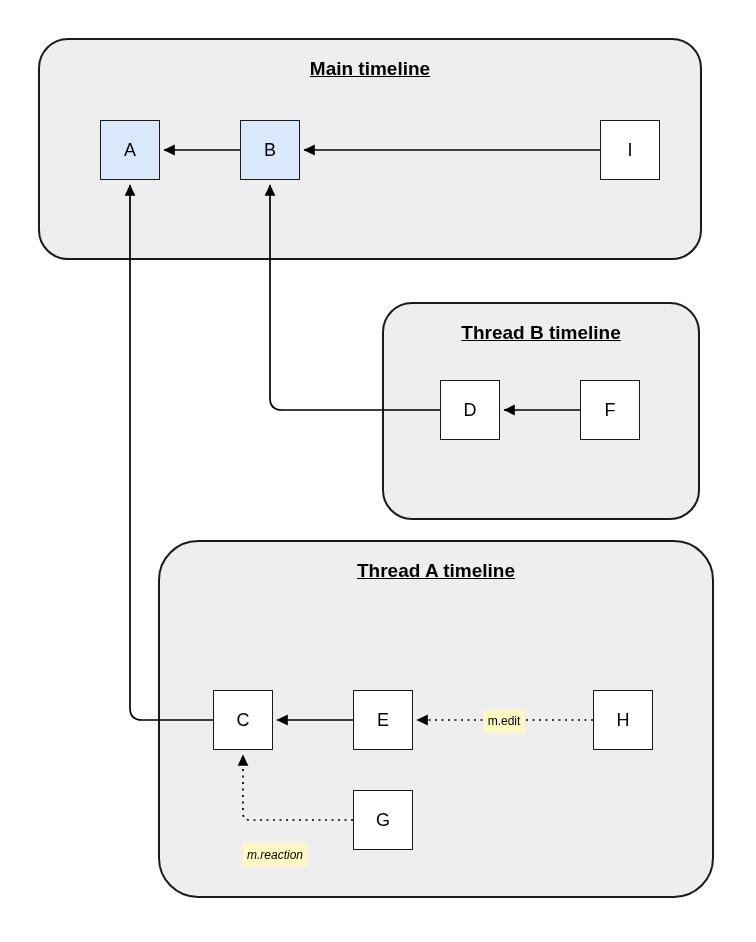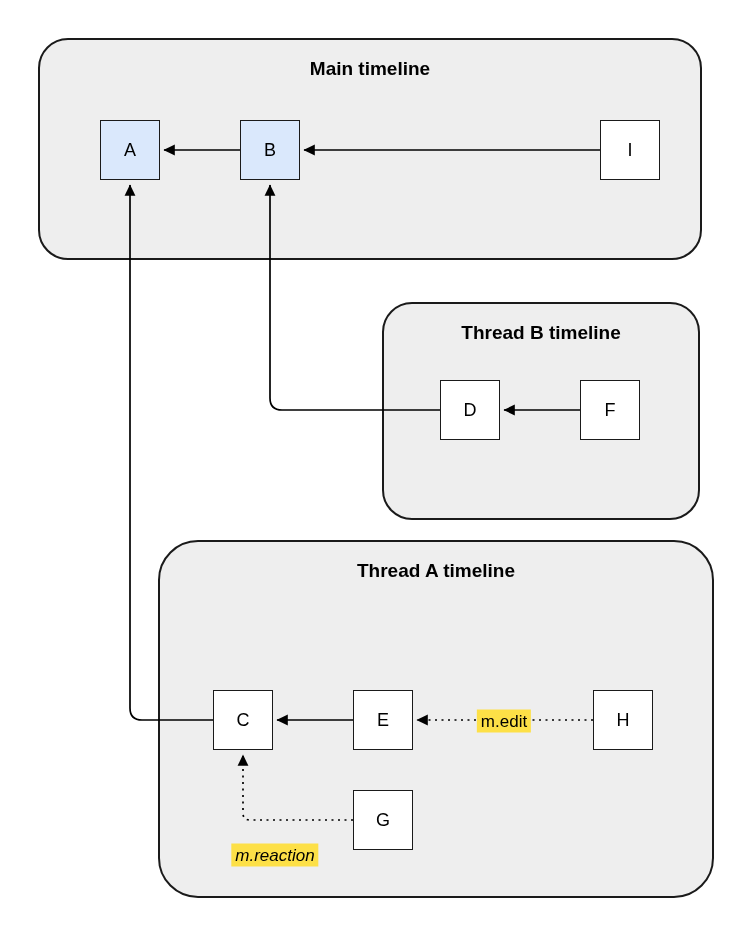--- a/index.html
+++ b/index.html
@@ -23,20 +23,21 @@
   #container-thread-b { left: 382px; top: 302px; width: 318px; height: 218px; border-radius: 30px; }
   #container-thread-a { left: 158px; top: 540px; width: 556px; height: 358px; border-radius: 40px; }
   .tl-title {
     position: absolute;
     left: 0; right: 0;
     top: 18px;
     text-align: center;
     font-weight: bold;
     font-size: 19px;
     line-height: 22px;
+    text-decoration: underline;
   }
   svg.edge-layer {
     position: absolute;
     left: 0; top: 0;
     z-index: 2;
     pointer-events: none;
   }
   .node {
     position: absolute;
     width: 60px;
@@ -56,22 +57,22 @@
   #node-i { left: 600px; top: 120px; }
   #node-d { left: 440px; top: 380px; }
   #node-f { left: 580px; top: 380px; }
   #node-c { left: 213px; top: 690px; }
   #node-e { left: 353px; top: 690px; }
   #node-h { left: 593px; top: 690px; }
   #node-g { left: 353px; top: 790px; }
   .edge-label {
     position: absolute;
     transform: translate(-50%, -50%);
-    background: #fde047;
-    font-size: 17px;
+    background: #fef9c3;
+    font-size: 12px;
     line-height: 21px;
     padding: 1px 4px;
     white-space: nowrap;
     z-index: 4;
   }
   #label-edit { left: 504px; top: 721px; }
   #label-reaction { left: 275px; top: 855px; font-style: italic; }
 </style>
 </head>
 <body>

